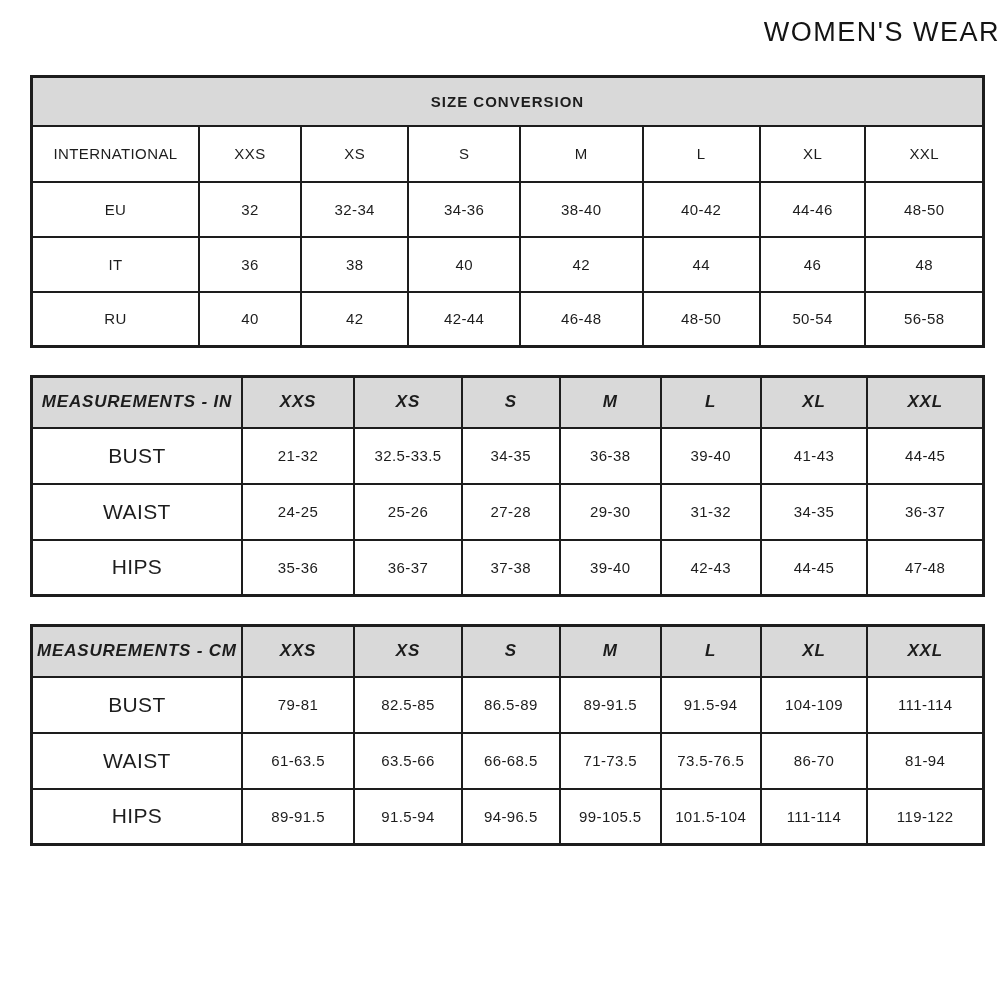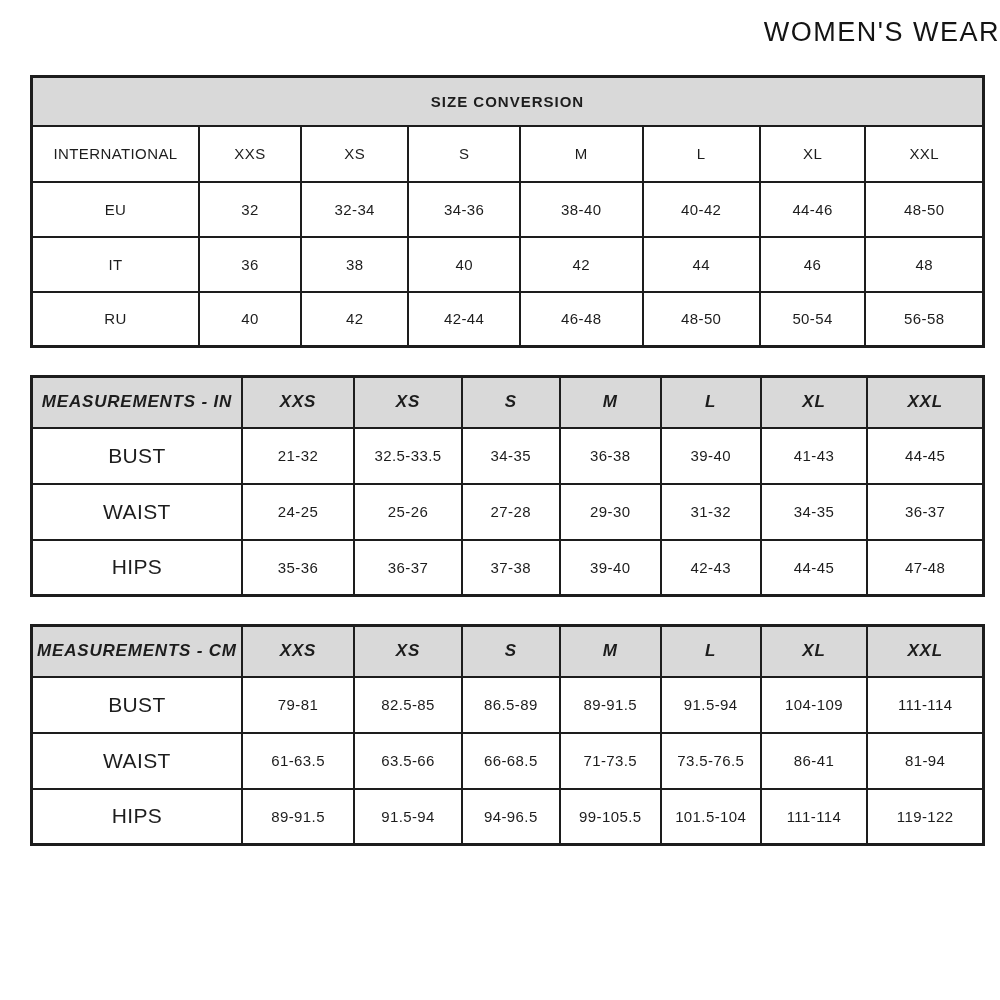--- a/index.html
+++ b/index.html
@@ -236,21 +236,21 @@
           <td>104-109</td>
           <td>111-114</td>
         </tr>
         <tr>
           <th scope="row">WAIST</th>
           <td>61-63.5</td>
           <td>63.5-66</td>
           <td>66-68.5</td>
           <td>71-73.5</td>
           <td>73.5-76.5</td>
-          <td>86-41</td>
+          <td>86-70</td>
           <td>81-94</td>
         </tr>
         <tr>
           <th scope="row">HIPS</th>
           <td>89-91.5</td>
           <td>91.5-94</td>
           <td>94-96.5</td>
           <td>99-105.5</td>
           <td>101.5-104</td>
           <td>111-114</td>

